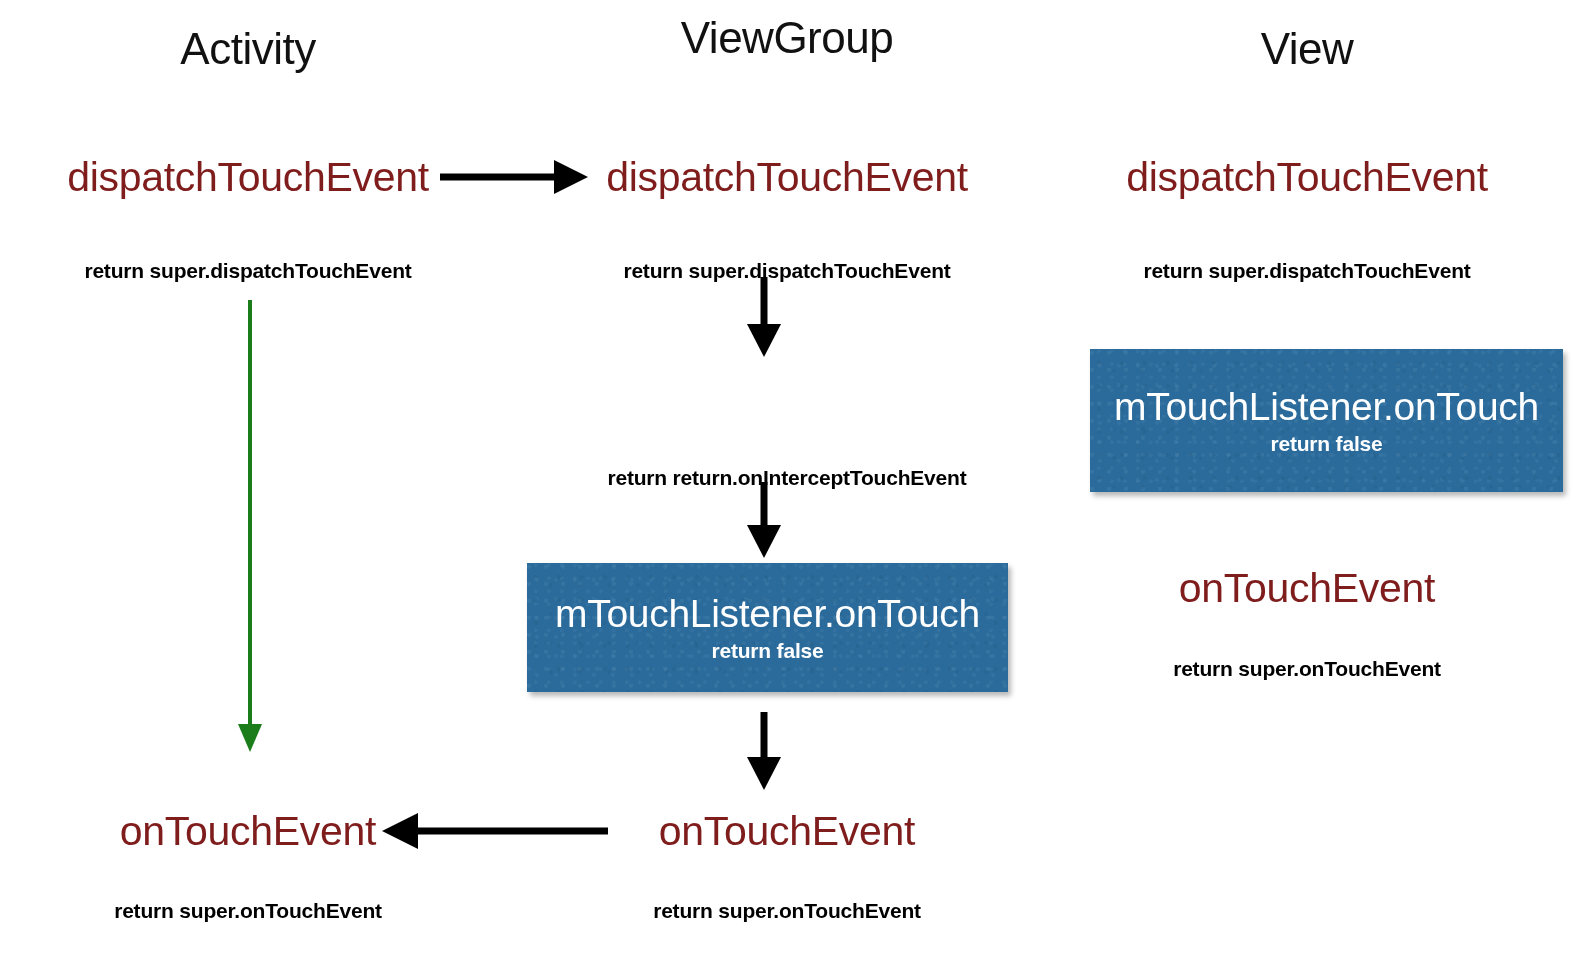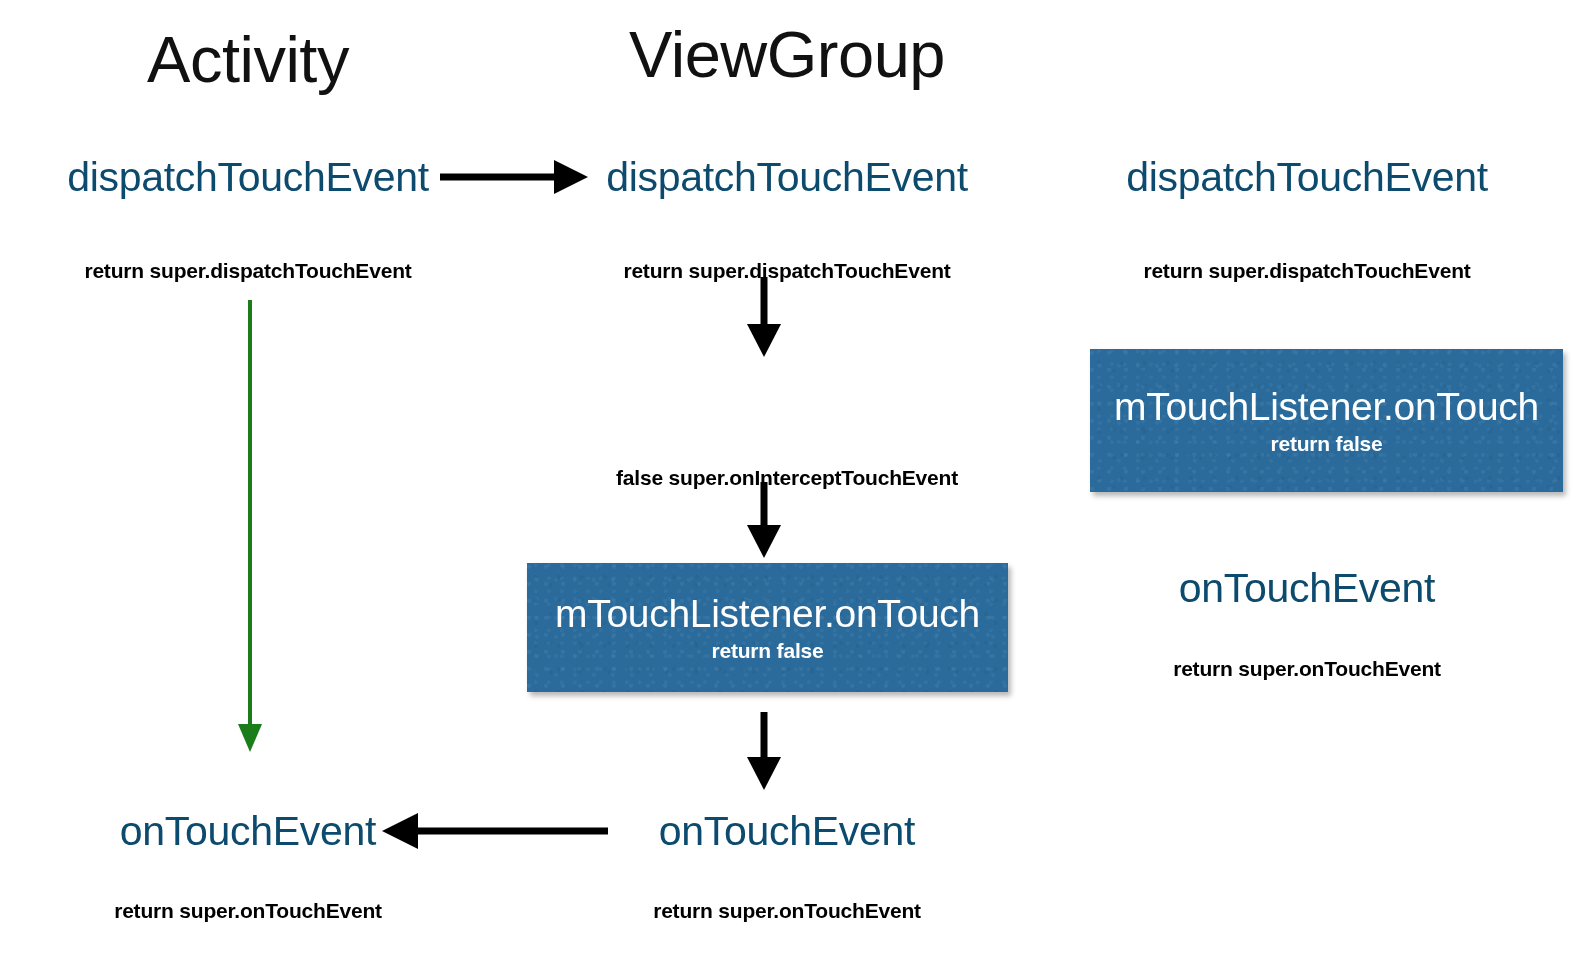--- a/index.html
+++ b/index.html
@@ -15,35 +15,35 @@
     position: relative;
     width: 1594px;
     height: 960px;
     overflow: hidden;
     background: #ffffff;
   }
   .abs { position: absolute; }
 
   
   .col-title {
-    font-size: 65px;
+    font-size: 44px;
     font-weight: 400;
     letter-spacing: -0.5px;
     line-height: 1;
     text-align: center;
     color: #111111;
     white-space: nowrap;
   }
   .method {
     font-size: 41px;
     font-weight: 400;
     letter-spacing: -0.3px;
     line-height: 1;
     text-align: center;
-    color: #0c4a6e;
+    color: #7f1d1d;
     white-space: nowrap;
   }
   .retline {
     font-size: 21px;
     font-weight: bold;
     letter-spacing: -0.2px;
     line-height: 1;
     text-align: center;
     color: #000000;
     white-space: nowrap;
@@ -87,22 +87,23 @@
   
   .arrow-svg { display: block; overflow: visible; }
 </style>
 </head>
 <body>
 
 <div id="canvas">
 
   <div class="abs col-title" style="left:48px; top:27px; width:400px;">Activity</div>
 
-  <div class="abs col-title" style="left:587px; top:22px; width:400px;">ViewGroup</div>
+  <div class="abs col-title" style="left:587px; top:16px; width:400px;">ViewGroup</div>
 
+  <div class="abs col-title" style="left:1107px; top:27px; width:400px;">View</div>
 
   <div class="abs method" style="left:48px; top:157px; width:400px;">dispatchTouchEvent</div>
 
   <div class="abs retline" style="left:48px; top:232px; width:400px;">return super.dispatchTouchEvent</div>
 
   <div class="abs method" style="left:48px; top:811px; width:400px;">onTouchEvent</div>
 
   <div class="abs retline" style="left:48px; top:872px; width:400px;">return super.onTouchEvent</div>
 
   <div class="abs" style="left:225px; top:300px;">
@@ -124,21 +125,21 @@
   </div>
 
   <div class="abs" style="left:742px; top:277px;">
     <svg class="arrow-svg" width="44" height="82" viewBox="0 0 44 82">
       <line x1="22" y1="0" x2="22" y2="56" stroke="#000000" stroke-width="7"></line>
       <polygon points="22,80 5,47 39,47" fill="#000000"></polygon>
     </svg>
   </div>
 
 
-  <div class="abs retline" style="left:587px; top:439px; width:400px;">false super.onInterceptTouchEvent</div>
+  <div class="abs retline" style="left:587px; top:439px; width:400px;">return return.onInterceptTouchEvent</div>
 
   <div class="abs" style="left:742px; top:482px;">
     <svg class="arrow-svg" width="44" height="78" viewBox="0 0 44 78">
       <line x1="22" y1="0" x2="22" y2="52" stroke="#000000" stroke-width="7"></line>
       <polygon points="22,76 5,43 39,43" fill="#000000"></polygon>
     </svg>
   </div>
 
   <div class="abs blue-box" style="left:527px; top:563px; width:481px; height:129px;">
     <div class="bb-title">mTouchListener.onTouch</div>

